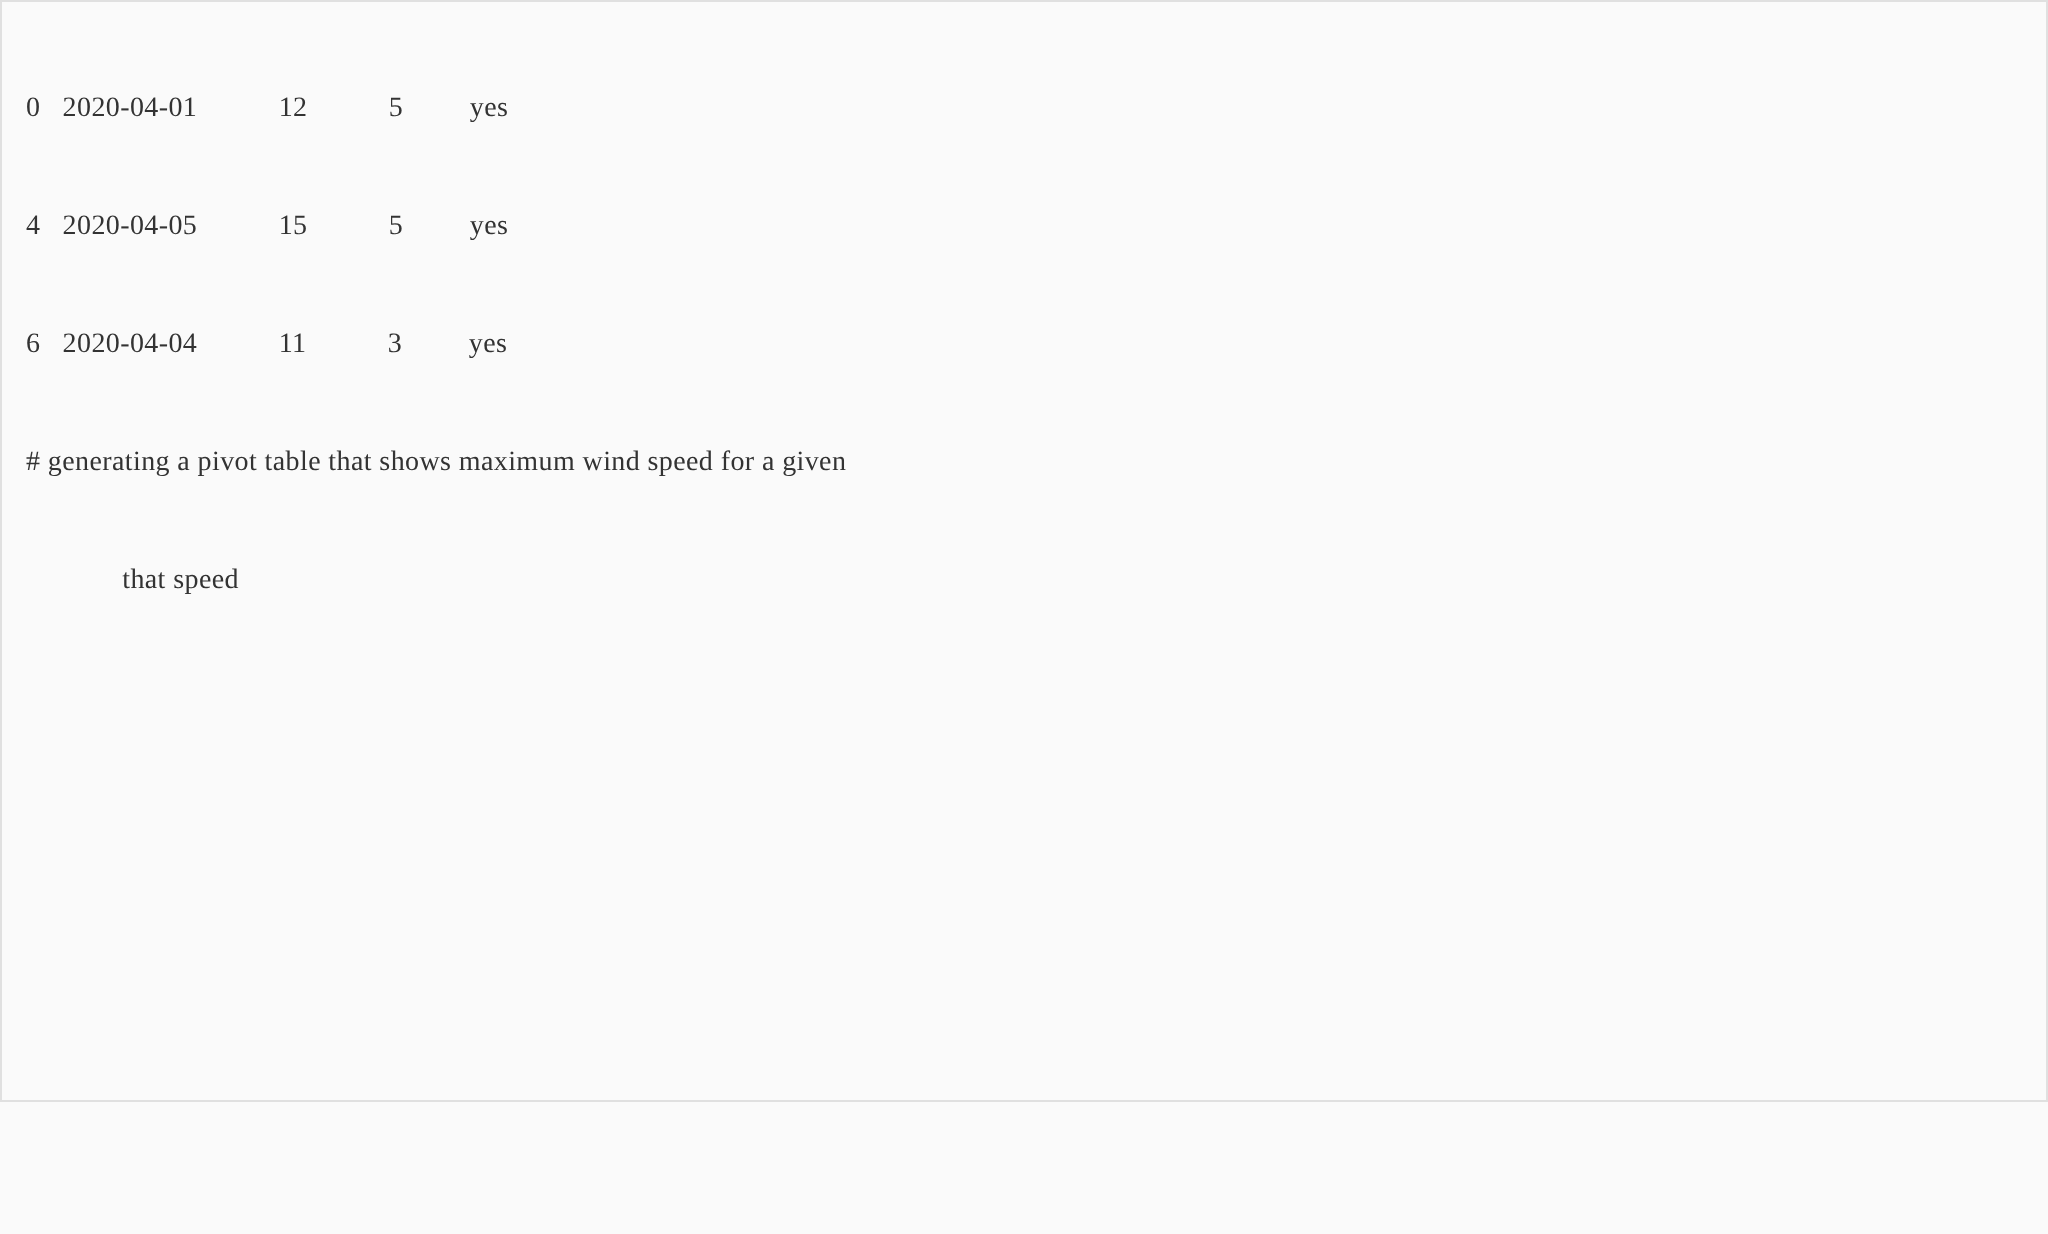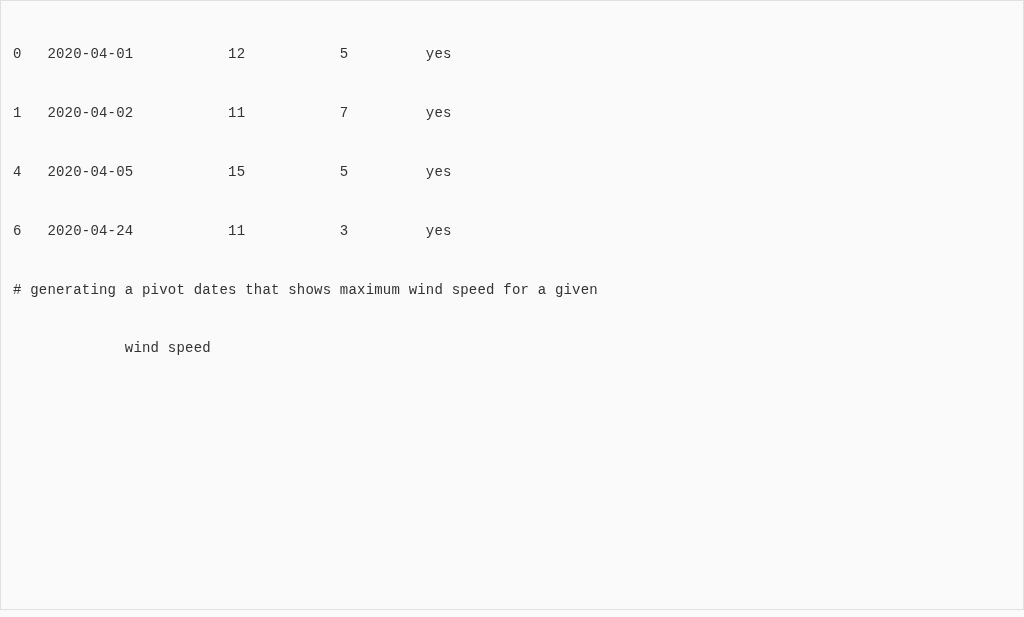--- a/index.html
+++ b/index.html
@@ -15,32 +15,32 @@
       background: #fafafa;
       padding: 10px 12px;
       border: 1px solid #e0e0e0;
     }
     .code-block {
       white-space: pre;
       letter-spacing: 0.2px;
     }
     .line {
       display: block;
+      font-family: Liberation Serif, serif;
     }
   </style>
 </head>
 <body>
 
 <div class="code-block">
 <span class="line">0   2020-04-01           12           5         yes</span>
-<span class="line">1   2020-04-02           11           7         yes</span>
 <span class="line">4   2020-04-05           15           5         yes</span>
-<span class="line">6   2020-04-24           11           3         yes</span>
-<span class="line"># generating a pivot dates that shows maximum wind speed for a given</span>
-<span class="line">             wind speed</span>
+<span class="line">6   2020-04-04           11           3         yes</span>
+<span class="line"># generating a pivot table that shows maximum wind speed for a given</span>
+<span class="line">             that speed</span>
 
 
 
 
 
 
 
 </div>
 
 </body></html>

